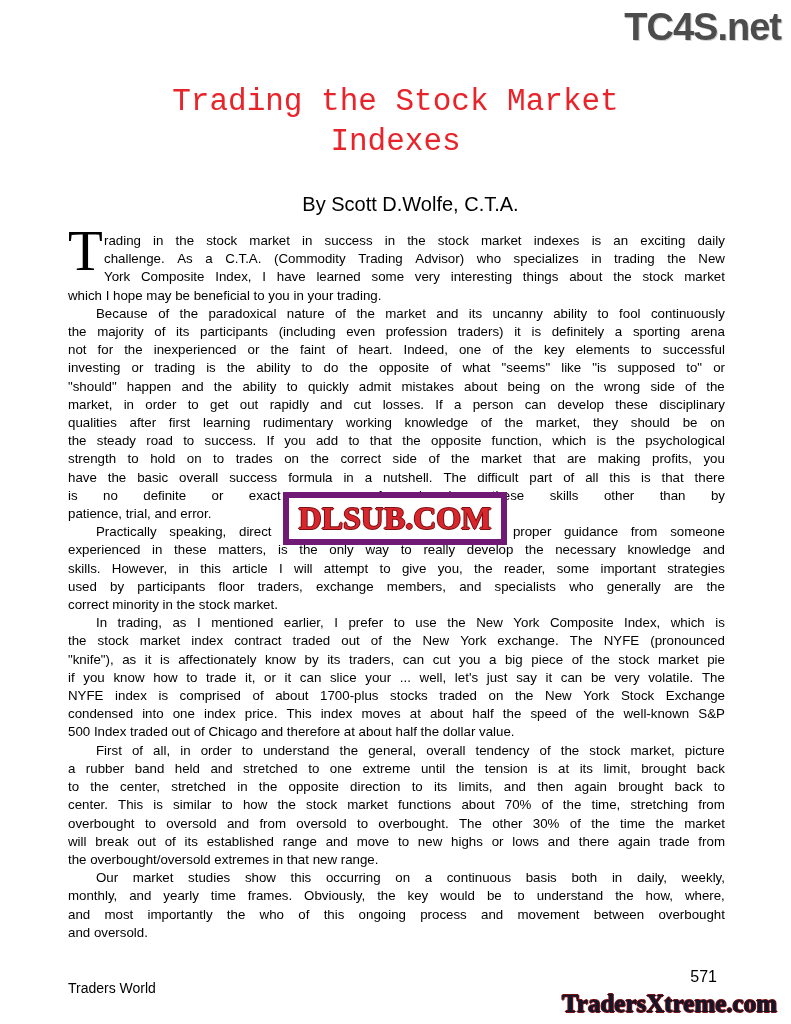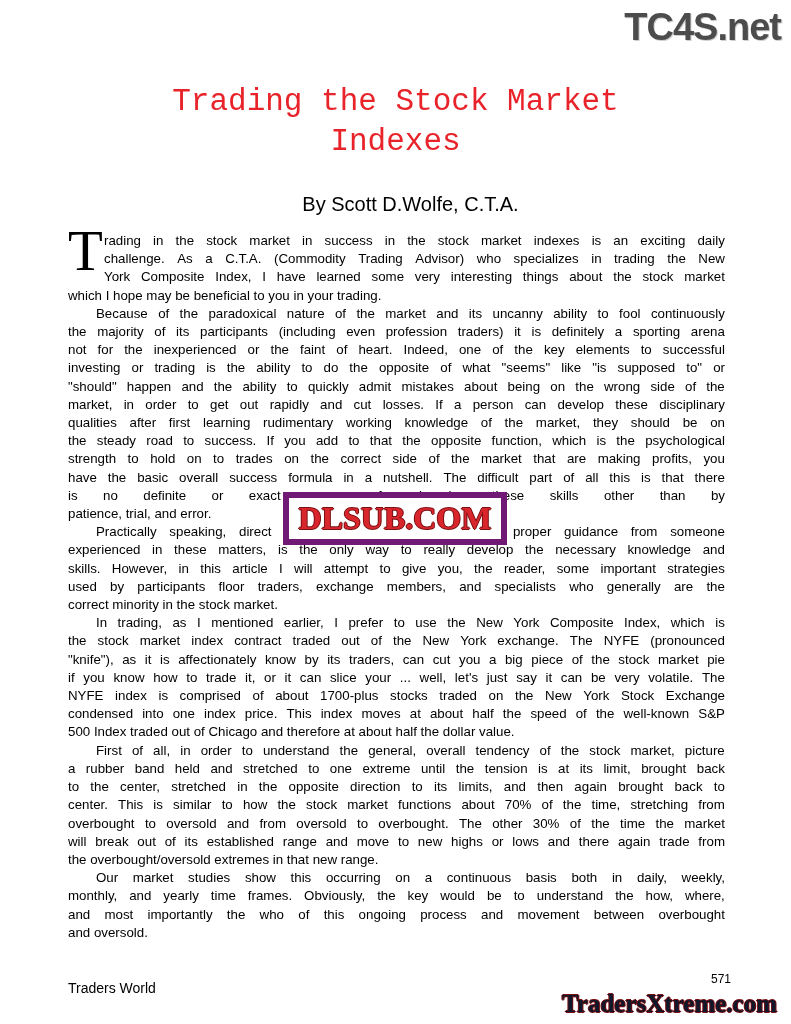--- a/index.html
+++ b/index.html
@@ -130,23 +130,23 @@
   
   .footer-left {
     position: absolute;
     left: 68px;
     bottom: 28px;
     font-size: 14px;
     color: #000;
   }
   .footer-page {
     position: absolute;
-    right: 60px;
+    right: 74px;
     bottom: 38px;
-    font-size: 12px;
+    font-size: 16px;
     color: #000;
     margin-top: 28px;
   }
   .footer-watermark {
     position: absolute;
     right: 14px;
     bottom: 6px;
     font-family: "Liberation Serif", serif;
     font-weight: bold;
     font-size: 25px;

